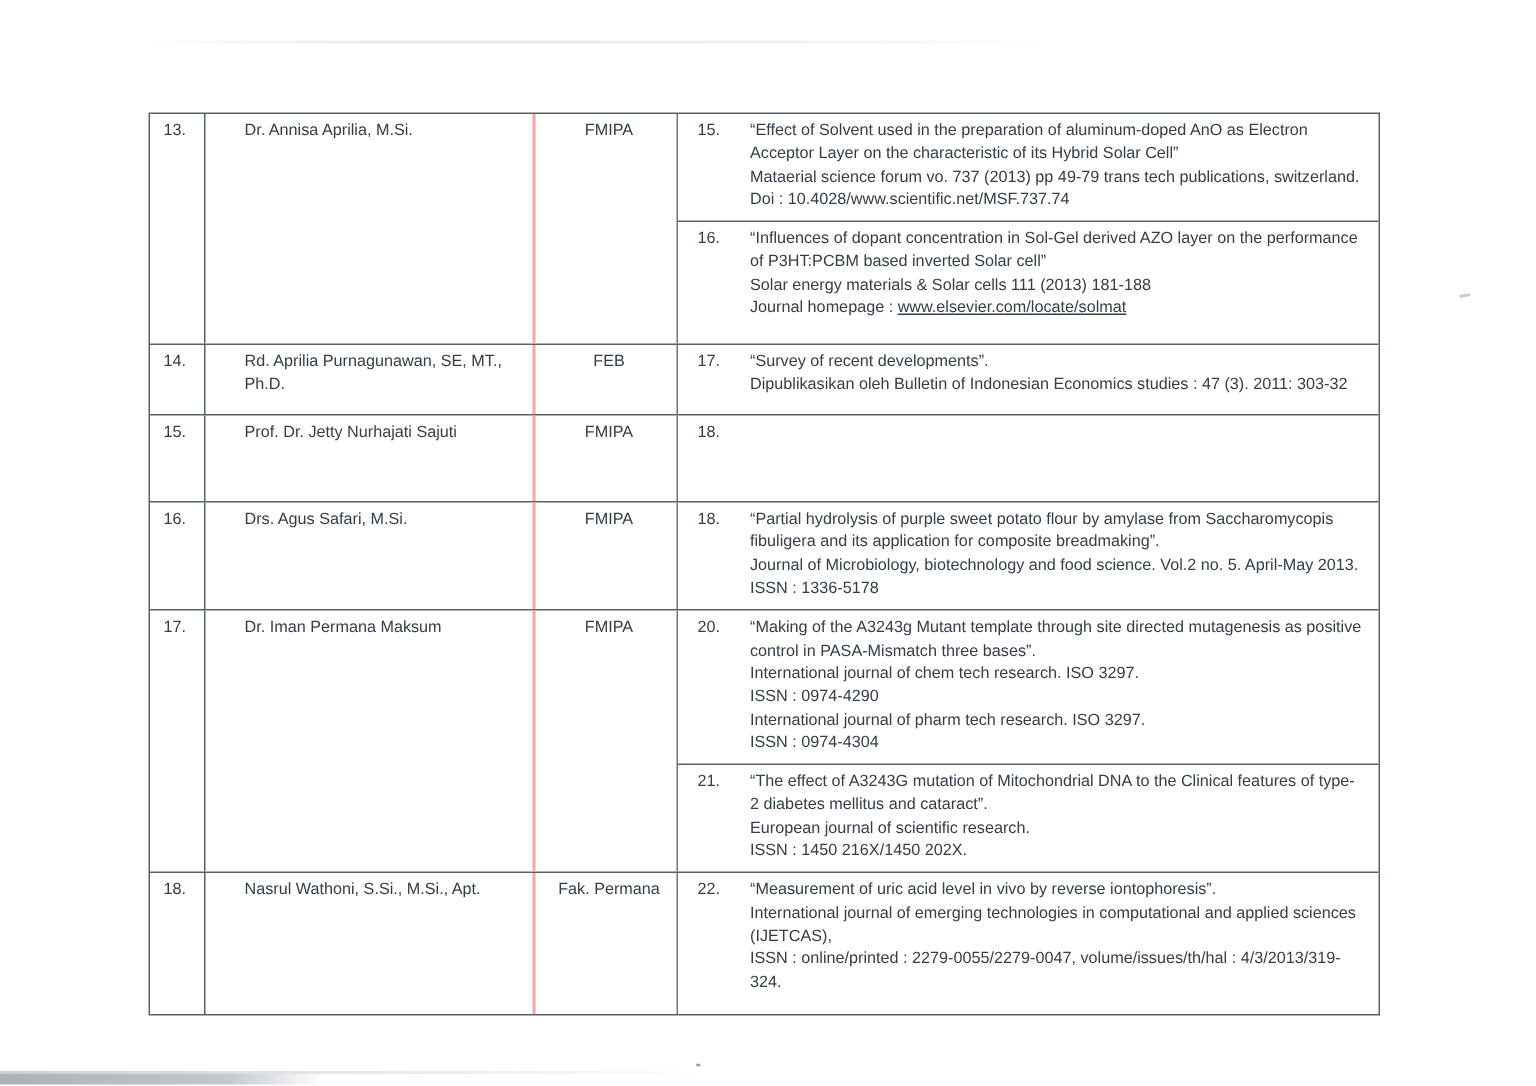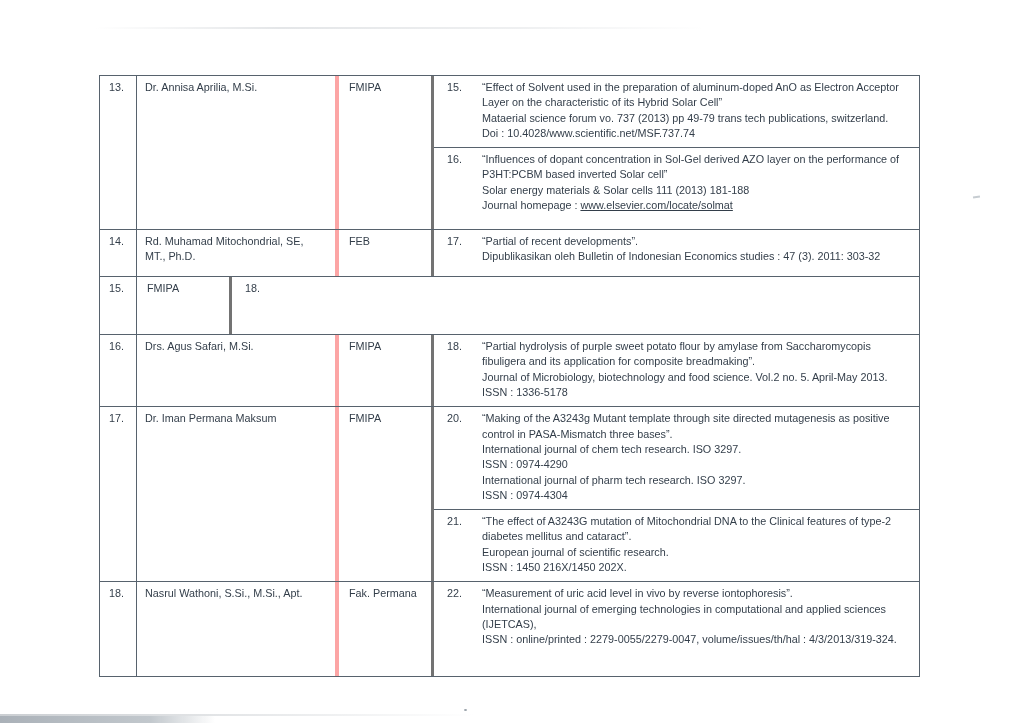--- a/index.html
+++ b/index.html
@@ -23,27 +23,29 @@
   .row{display:flex;}
   .row + .row{border-top:1px solid #57626d;}
   .cell{box-sizing:border-box;}
   .cell-no{
     flex:0 0 37px;
     border-right:1px solid #57626d;
     padding:4px 2px 4px 9px;
   }
   .cell-name{
     flex:0 0 202px;
-    border-right:4px solid #fca5a5;
+    border-right:2px solid #fca5a5;
     padding:4px 10px 4px 8px;
+    margin-left:18px;
   }
   .cell-fac{
     flex:0 0 95px;
-    border-right:3px solid #737373;
+    border-right:1px solid #737373;
     padding:4px 6px 4px 10px;
+    text-align:center;
   }
   .cell-pubs{flex:1;display:flex;flex-direction:column;}
   .pub{
     display:flex;
     padding:4px 10px 6px 13px;
     box-sizing:border-box;
   }
   .pub + .pub{border-top:1px solid #57626d;}
   .pub-no{flex:0 0 35px;}
   .pub-lines{flex:1;}
@@ -105,34 +107,35 @@
           <div class="pub-lines">
             <div class="pub-line">“Influences of dopant concentration in Sol-Gel derived AZO layer on the performance of P3HT:PCBM based inverted Solar cell”</div>
             <div class="pub-line">Solar energy materials &amp; Solar cells 111 (2013) 181-188</div>
             <div class="pub-line"><div style="display: inline;">Journal homepage : </div><div class="pub-link" style="display: inline;">www.elsevier.com/locate/solmat</div></div>
           </div>
         </div>
       </div>
     </div>
     <div class="row">
       <div class="cell cell-no">14.</div>
-      <div class="cell cell-name">Rd. Muhamad Mitochondrial, SE, MT., Ph.D.</div>
+      <div class="cell cell-name">Rd. Aprilia Purnagunawan, SE, MT., Ph.D.</div>
       <div class="cell cell-fac">FEB</div>
       <div class="cell cell-pubs">
         <div class="pub">
           <div class="pub-no">17.</div>
           <div class="pub-lines">
-            <div class="pub-line">“Partial of recent developments”.</div>
+            <div class="pub-line">“Survey of recent developments”.</div>
             <div class="pub-line">Dipublikasikan oleh Bulletin of Indonesian Economics studies : 47 (3). 2011: 303-32</div>
           </div>
         </div>
       </div>
     </div>
     <div class="row">
       <div class="cell cell-no">15.</div>
+      <div class="cell cell-name">Prof. Dr. Jetty Nurhajati Sajuti</div>
       <div class="cell cell-fac">FMIPA</div>
       <div class="cell cell-pubs">
         <div class="pub">
           <div class="pub-no">18.</div>
         </div>
       </div>
     </div>
     <div class="row">
       <div class="cell cell-no">16.</div>
       <div class="cell cell-name">Drs. Agus Safari, M.Si.</div>

